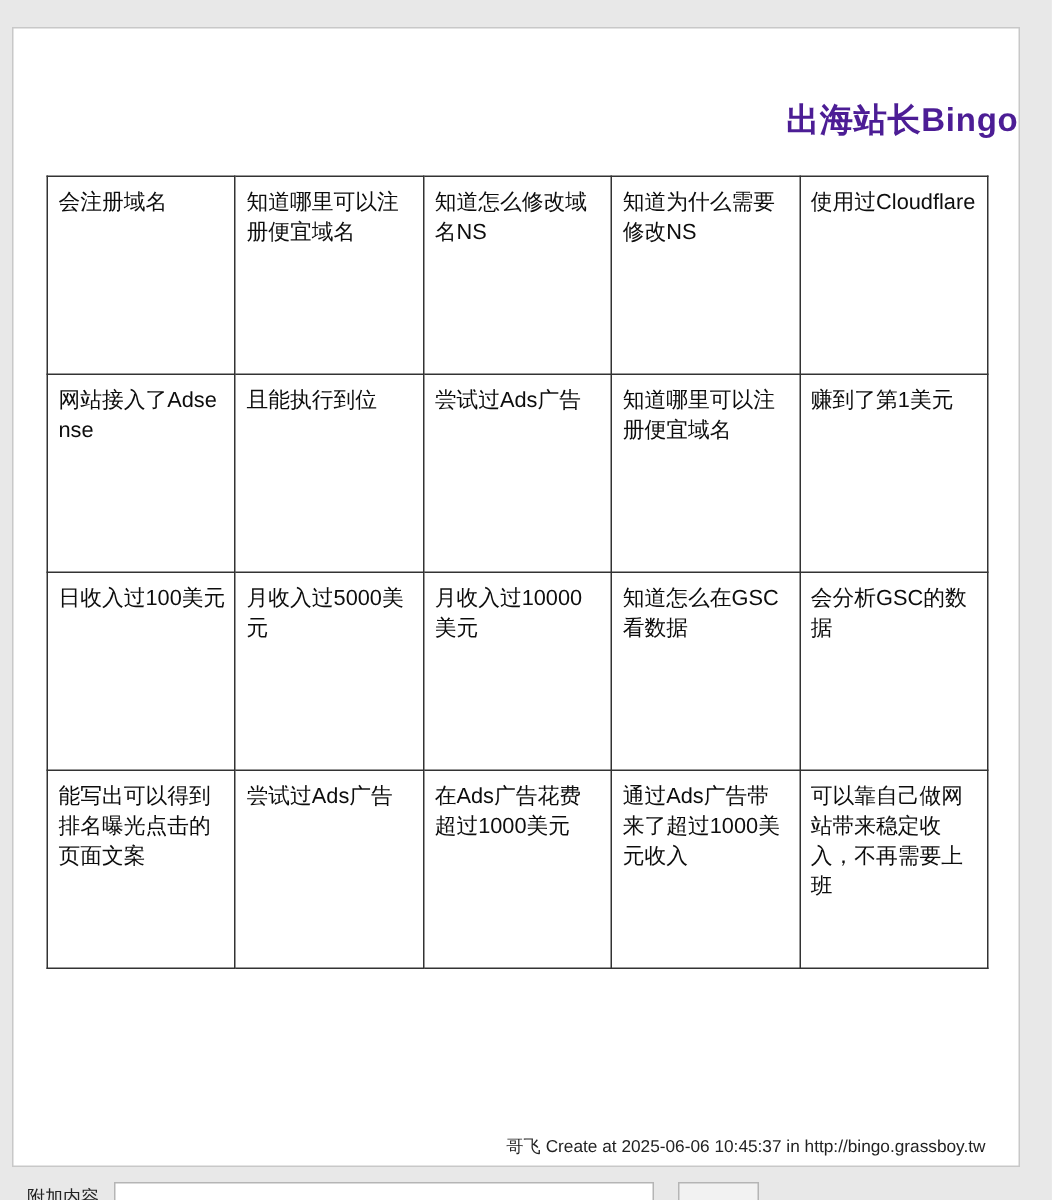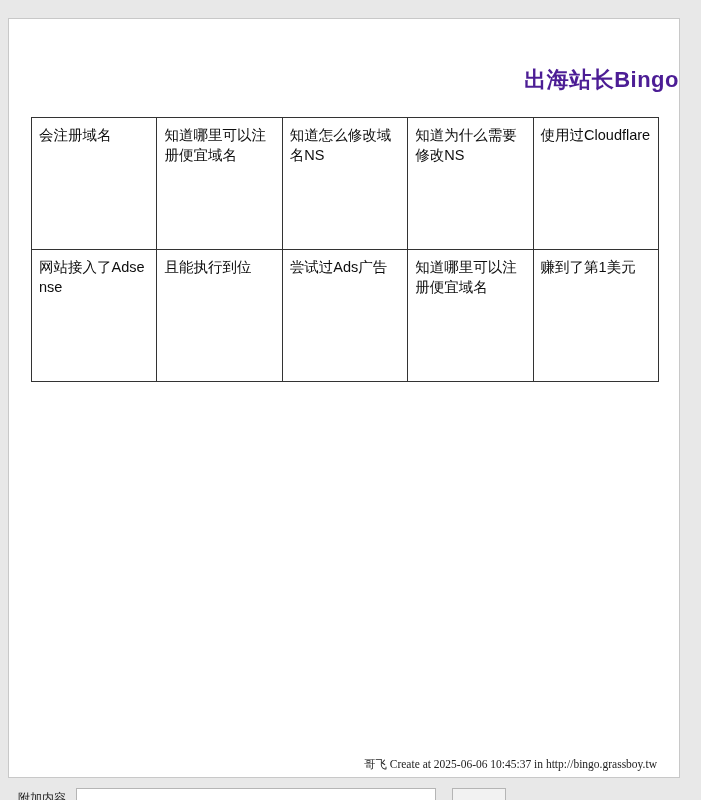--- a/index.html
+++ b/index.html
@@ -57,21 +57,21 @@
     color: #0d0d0d;
     word-break: break-all;
     font-family: "Liberation Sans", sans-serif;
   }
   .footer {
     position: absolute;
     right: 22px;
     top: 738px;
     font-size: 11.5px;
     color: #222222;
-    font-family: Liberation Serif, serif;
+    font-family: Liberation Sans, sans-serif;
     white-space: nowrap;
   }
   .bottom-strip {
     position: absolute;
     left: 0;
     top: 786px;
     width: 701px;
     height: 14px;
     background: #e8e8e8;
   }
@@ -127,20 +127,34 @@
             <td>知道为什么需要修改NS</td>
             <td>使用过Cloudflare</td>
           </tr>
           <tr>
             <td>网站接入了Adsense</td>
             <td>且能执行到位</td>
             <td>尝试过Ads广告</td>
             <td>知道哪里可以注册便宜域名</td>
             <td>赚到了第1美元</td>
           </tr>
+          <tr>
+            <td>日收入过100美元</td>
+            <td>月收入过5000美元</td>
+            <td>月收入过10000美元</td>
+            <td>知道怎么在GSC看数据</td>
+            <td>会分析GSC的数据</td>
+          </tr>
+          <tr>
+            <td>能写出可以得到排名曝光点击的页面文案</td>
+            <td>尝试过Ads广告</td>
+            <td>在Ads广告花费超过1000美元</td>
+            <td>通过Ads广告带来了超过1000美元收入</td>
+            <td>可以靠自己做网站带来稳定收入，不再需要上班</td>
+          </tr>
         </tbody>
       </table>
     </div>
 
     <div class="footer">哥飞 Create at 2025-06-06 10:45:37 in http://bingo.grassboy.tw</div>
 
   </div>
 
   <div class="bottom-strip"></div>
   <div class="bottom-label">附加内容</div>

